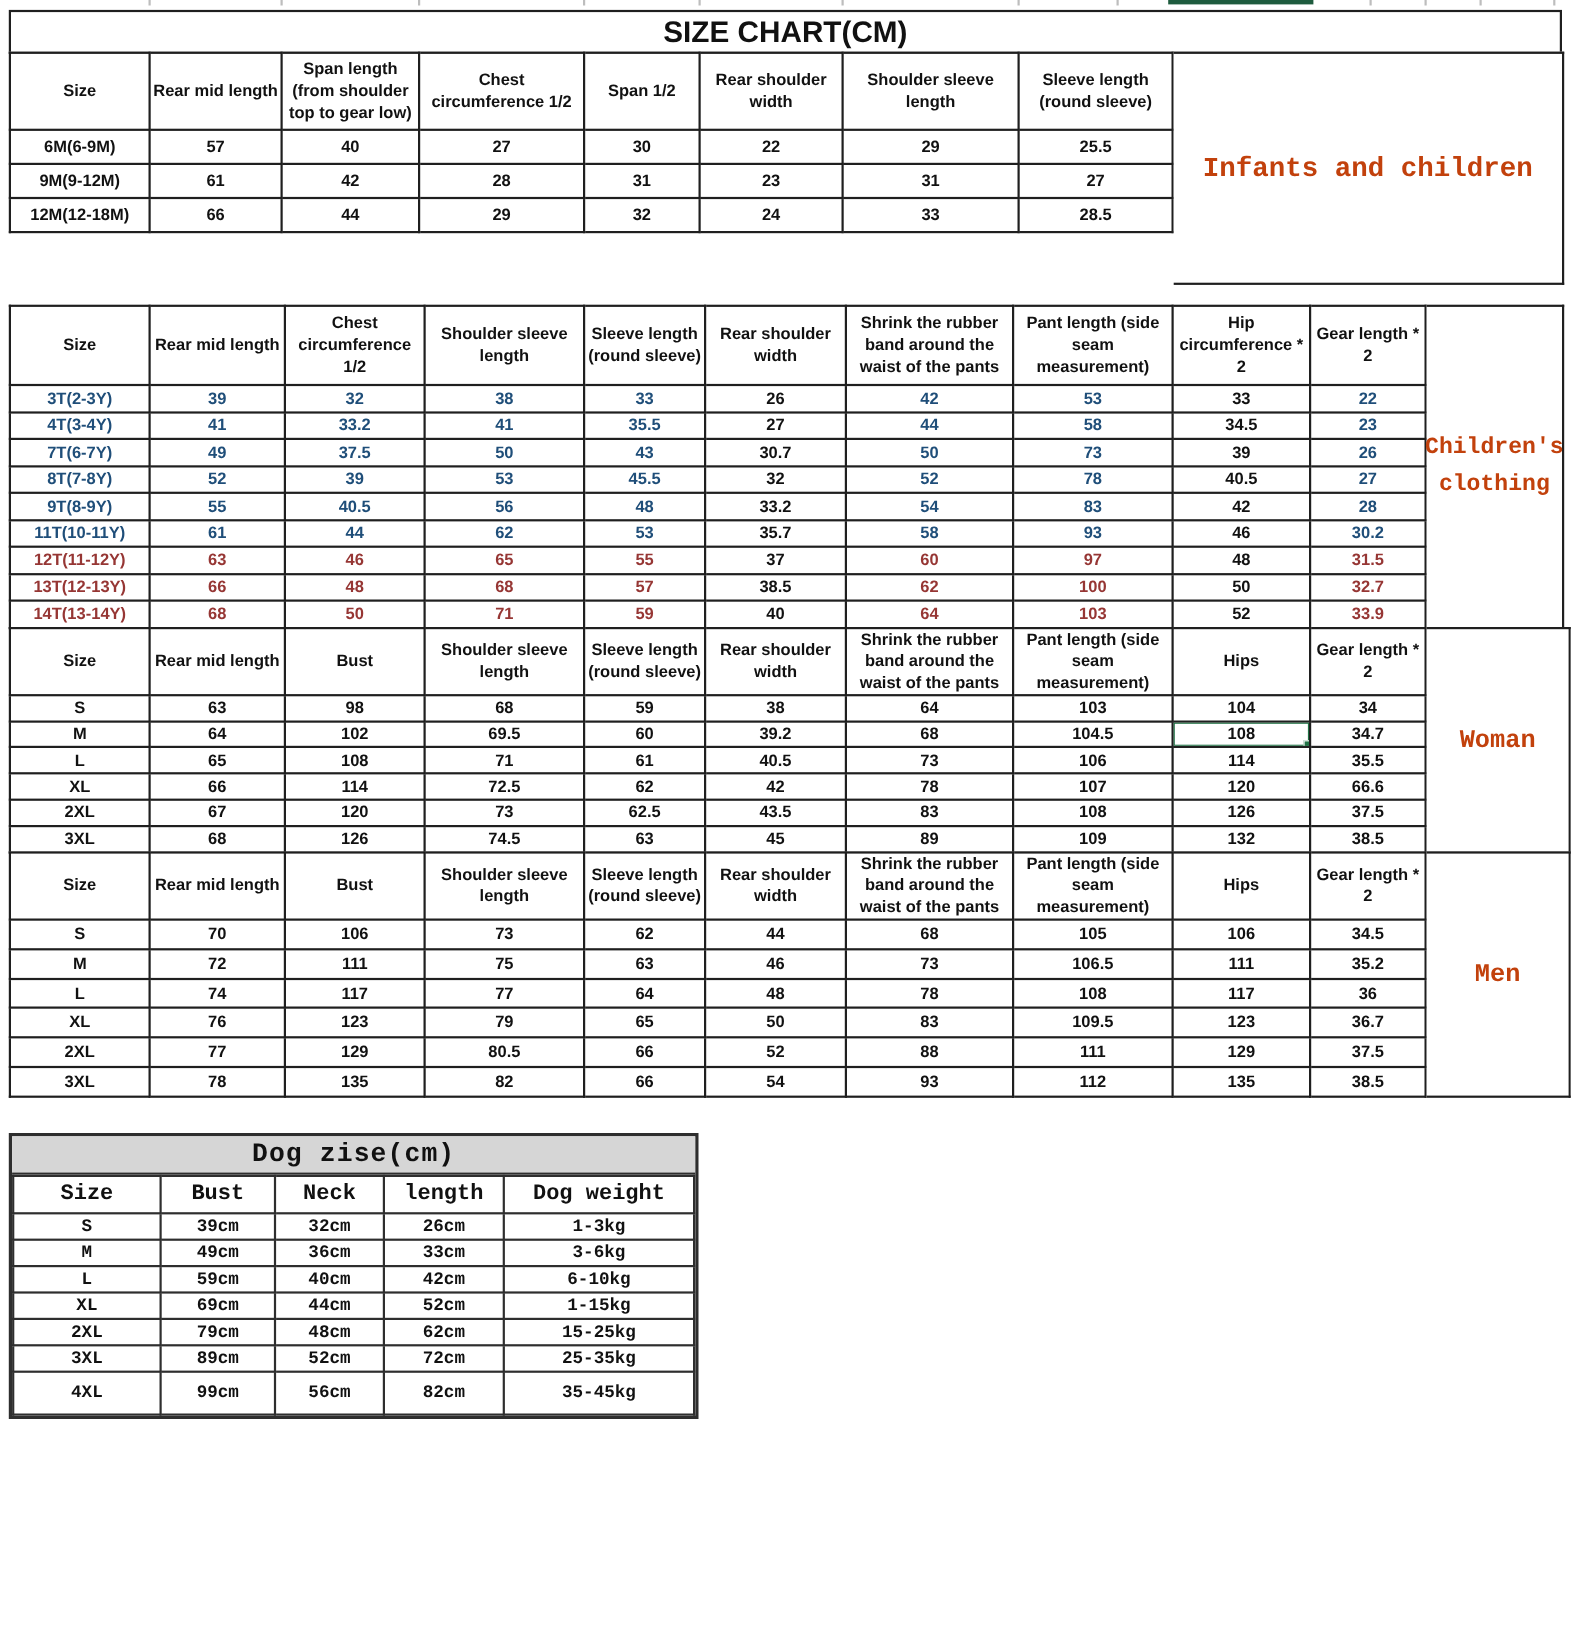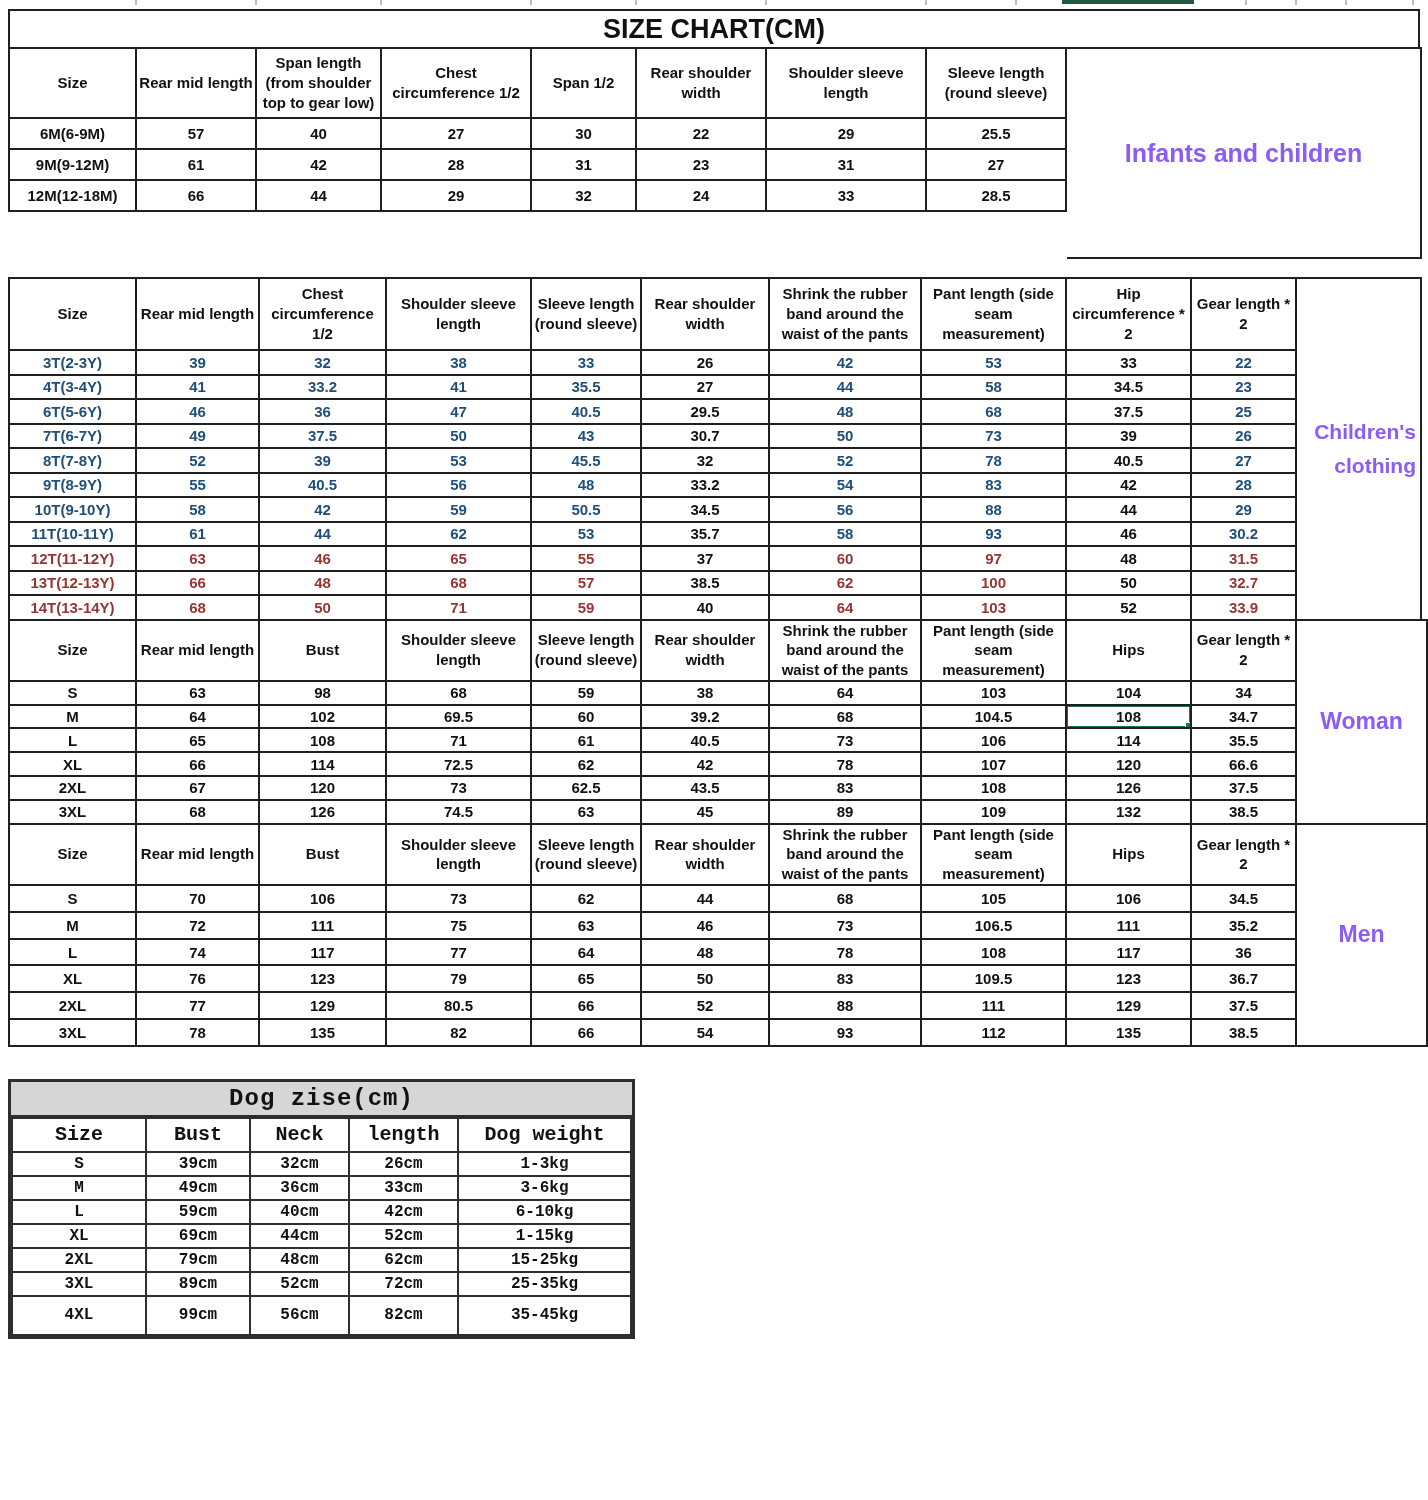--- a/index.html
+++ b/index.html
@@ -42,21 +42,21 @@
   tr.c-blue td { color: #1F4E79; }
   tr.c-red  td { color: #963634; }
   td.c-black   { color: #111 !important; }
 
   td.selected { position: relative; }
   td.selected::after { content: ""; position: absolute; inset: -1px; border: 2px solid #217346; pointer-events: none; }
   td.selected::before { content: ""; position: absolute; right: -4px; bottom: -4px; width: 7px; height: 7px;
                         background: #217346; border: 1px solid #fff; z-index: 2; }
 
   .side-cell { border: 2px solid #1f1f1f; border-left: none; display: flex; align-items: center;
-               justify-content: center; color: #8b5cf6; font-weight: bold; text-align: right; background: #fff; }
+               justify-content: center; color: #c2410c; font-weight: bold; text-align: center; background: #fff; font-family: Liberation Mono, monospace; }
   .side-infant   { width: 355px; height: 212px; font-size: 25px; margin-top: -2px; }
   .side-children { width: 125px; font-size: 21px; line-height: 1.6; padding: 0 4px; }
   .side-woman, .side-men { width: 148px; font-size: 23px; margin-top: -2px; }
 
   .gap-a { height: 18px; }
   .gap-b { height: 32px; }
 
   .dog-box { margin-left: 8px; width: 627px; border: 3px solid #2e2e2e; font-family: "Liberation Mono", monospace; }
   .dog-title { height: 35px; background: #d6d6d6; border-bottom: 2px solid #2e2e2e;
                display: flex; align-items: center; justify-content: center;
@@ -197,32 +197,20 @@
           <td>33.2</td>
           <td>41</td>
           <td>35.5</td>
           <td class="c-black">27</td>
           <td>44</td>
           <td>58</td>
           <td class="c-black">34.5</td>
           <td>23</td>
         </tr>
         <tr class="c-blue">
-          <td>6T(5-6Y)</td>
-          <td>46</td>
-          <td>36</td>
-          <td>47</td>
-          <td>40.5</td>
-          <td class="c-black">29.5</td>
-          <td>48</td>
-          <td>68</td>
-          <td class="c-black">37.5</td>
-          <td>25</td>
-        </tr>
-        <tr class="c-blue">
           <td>7T(6-7Y)</td>
           <td>49</td>
           <td>37.5</td>
           <td>50</td>
           <td>43</td>
           <td class="c-black">30.7</td>
           <td>50</td>
           <td>73</td>
           <td class="c-black">39</td>
           <td>26</td>
@@ -243,32 +231,20 @@
           <td>9T(8-9Y)</td>
           <td>55</td>
           <td>40.5</td>
           <td>56</td>
           <td>48</td>
           <td class="c-black">33.2</td>
           <td>54</td>
           <td>83</td>
           <td class="c-black">42</td>
           <td>28</td>
-        </tr>
-        <tr class="c-blue">
-          <td>10T(9-10Y)</td>
-          <td>58</td>
-          <td>42</td>
-          <td>59</td>
-          <td>50.5</td>
-          <td class="c-black">34.5</td>
-          <td>56</td>
-          <td>88</td>
-          <td class="c-black">44</td>
-          <td>29</td>
         </tr>
         <tr class="c-blue">
           <td>11T(10-11Y)</td>
           <td>61</td>
           <td>44</td>
           <td>62</td>
           <td>53</td>
           <td class="c-black">35.7</td>
           <td>58</td>
           <td>93</td>

